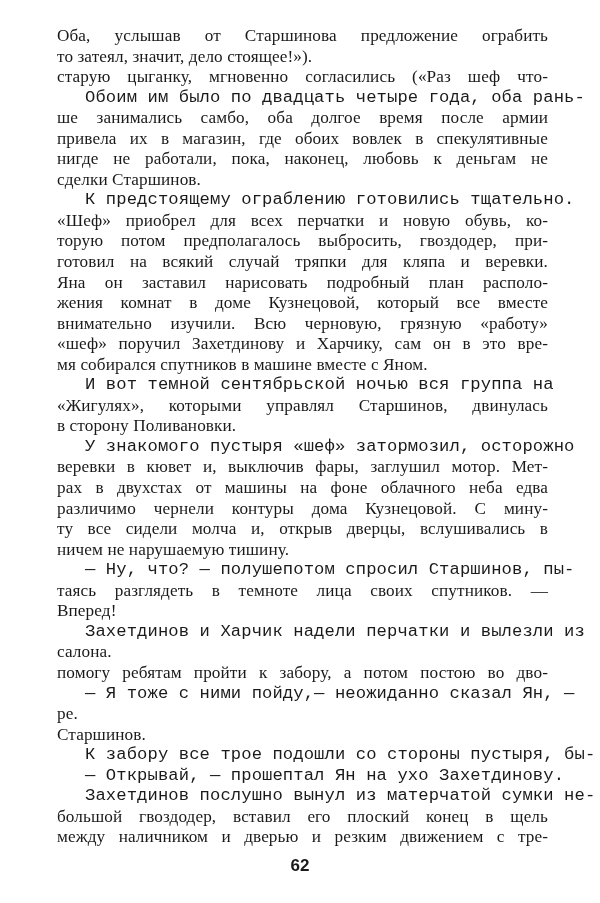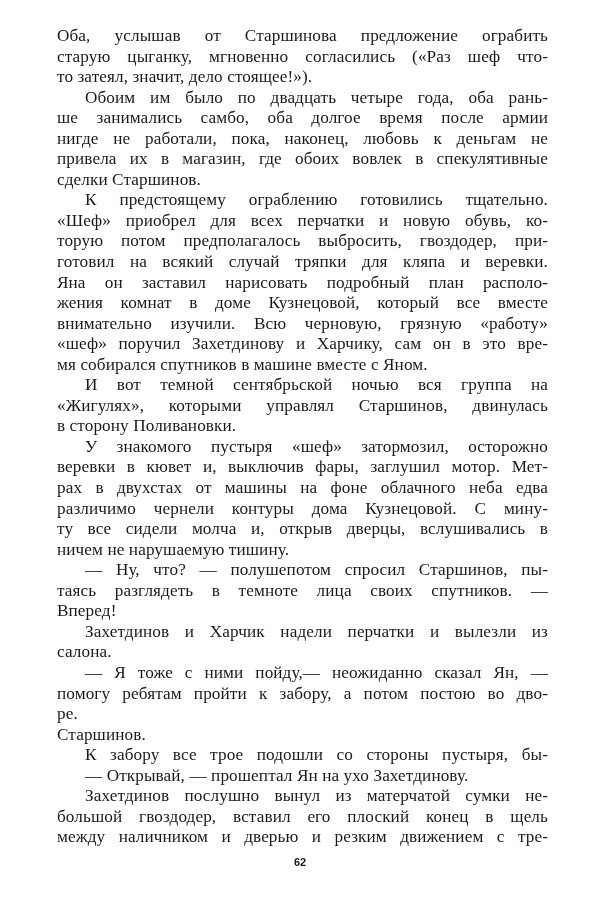--- a/index.html
+++ b/index.html
@@ -16,43 +16,43 @@
   }
   .line {
     display: block;
     height: 20.55px;
     white-space: nowrap;
     text-align: justify;
     text-align-last: justify;
     letter-spacing: 0.1px;
   }
   .line.last { text-align-last: left; }
-  .line.indent { padding-left: 28px; }
+  .line.indent { padding-left: 28px; font-family: Liberation Mono, monospace; }
   .page-number {
     position: absolute;
     left: 0; width: 600px;
     top: 856px;
     text-align: center;
     font-family: "Liberation Sans", "DejaVu Sans", sans-serif;
     font-weight: bold;
-    font-size: 11px;
+    font-size: 17px;
     color: #1a1a1a;
   }
 </style>
 </head>
 <body>
 
 <div class="page" id="page-body">
     <span class="line">Оба, услышав от Старшинова предложение ограбить</span>
+    <span class="line last">то затеял, значит, дело стоящее!»).</span>
     <span class="line">старую цыганку, мгновенно согласились («Раз шеф что-</span>
-    <span class="line last">то затеял, значит, дело стоящее!»).</span>
     <span class="line indent">Обоим им было по двадцать четыре года, оба рань-</span>
     <span class="line">ше занимались самбо, оба долгое время после армии</span>
+    <span class="line">привела их в магазин, где обоих вовлек в спекулятивные</span>
     <span class="line">нигде не работали, пока, наконец, любовь к деньгам не</span>
-    <span class="line">привела их в магазин, где обоих вовлек в спекулятивные</span>
     <span class="line last">сделки Старшинов.</span>
     <span class="line indent">К предстоящему ограблению готовились тщательно.</span>
     <span class="line">«Шеф» приобрел для всех перчатки и новую обувь, ко-</span>
     <span class="line">торую потом предполагалось выбросить, гвоздодер, при-</span>
     <span class="line">готовил на всякий случай тряпки для кляпа и веревки.</span>
     <span class="line">Яна он заставил нарисовать подробный план располо-</span>
     <span class="line">жения комнат в доме Кузнецовой, который все вместе</span>
     <span class="line">внимательно изучили. Всю черновую, грязную «работу»</span>
     <span class="line">«шеф» поручил Захетдинову и Харчику, сам он в это вре-</span>
     <span class="line last">мя собирался спутников в машине вместе с Яном.</span>
@@ -63,22 +63,22 @@
     <span class="line">веревки в кювет и, выключив фары, заглушил мотор. Мет-</span>
     <span class="line">рах в двухстах от машины на фоне облачного неба едва</span>
     <span class="line">различимо чернели контуры дома Кузнецовой. С мину-</span>
     <span class="line">ту все сидели молча и, открыв дверцы, вслушивались в</span>
     <span class="line last">ничем не нарушаемую тишину.</span>
     <span class="line indent">— Ну, что? — полушепотом спросил Старшинов, пы-</span>
     <span class="line">таясь разглядеть в темноте лица своих спутников. —</span>
     <span class="line last">Вперед!</span>
     <span class="line indent">Захетдинов и Харчик надели перчатки и вылезли из</span>
     <span class="line last">салона.</span>
+    <span class="line">помогу ребятам пройти к забору, а потом постою во дво-</span>
     <span class="line indent">— Я тоже с ними пойду,— неожиданно сказал Ян, —</span>
-    <span class="line">помогу ребятам пройти к забору, а потом постою во дво-</span>
     <span class="line last">ре.</span>
     <span class="line last">Старшинов.</span>
     <span class="line indent">К забору все трое подошли со стороны пустыря, бы-</span>
     <span class="line indent last">— Открывай, — прошептал Ян на ухо Захетдинову.</span>
     <span class="line indent">Захетдинов послушно вынул из матерчатой сумки не-</span>
     <span class="line">большой гвоздодер, вставил его плоский конец в щель</span>
     <span class="line">между наличником и дверью и резким движением с тре-</span>
   </div>
 <div class="page-number">62</div>
 

